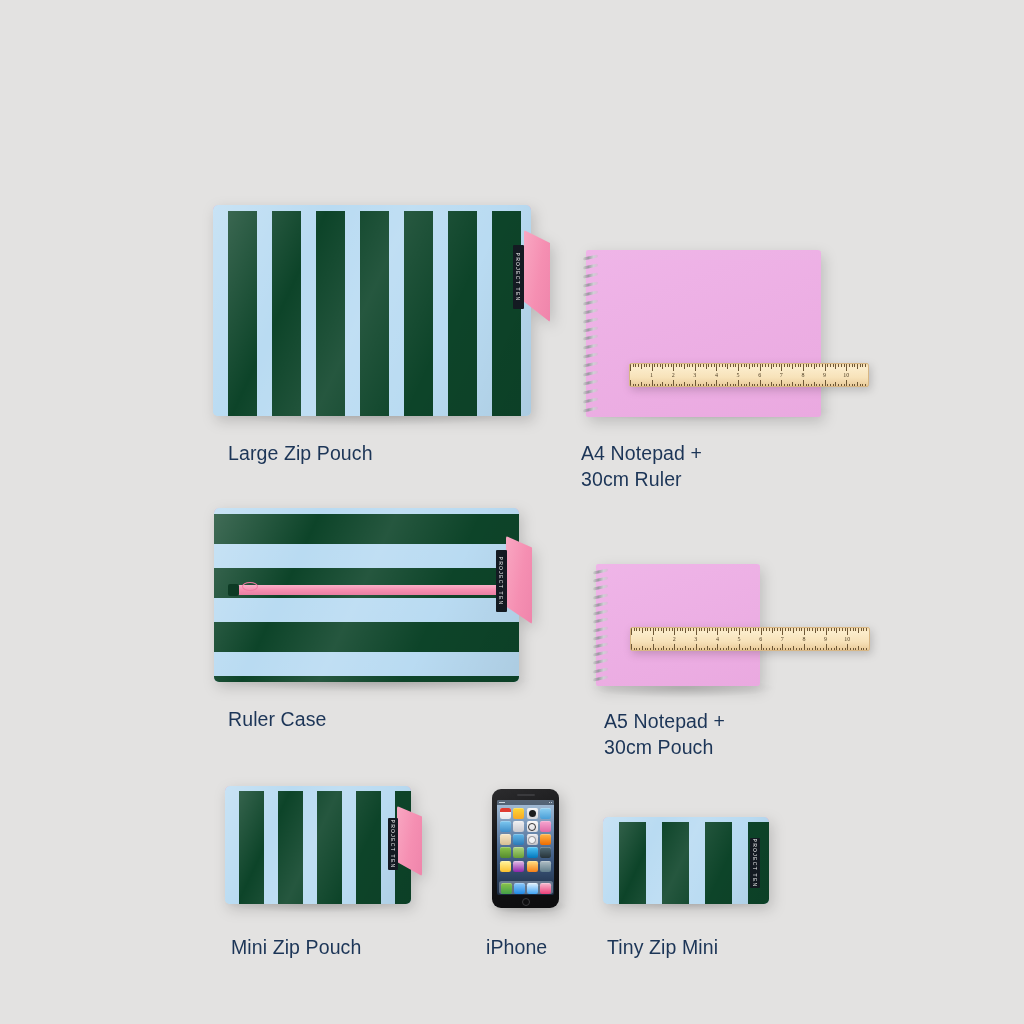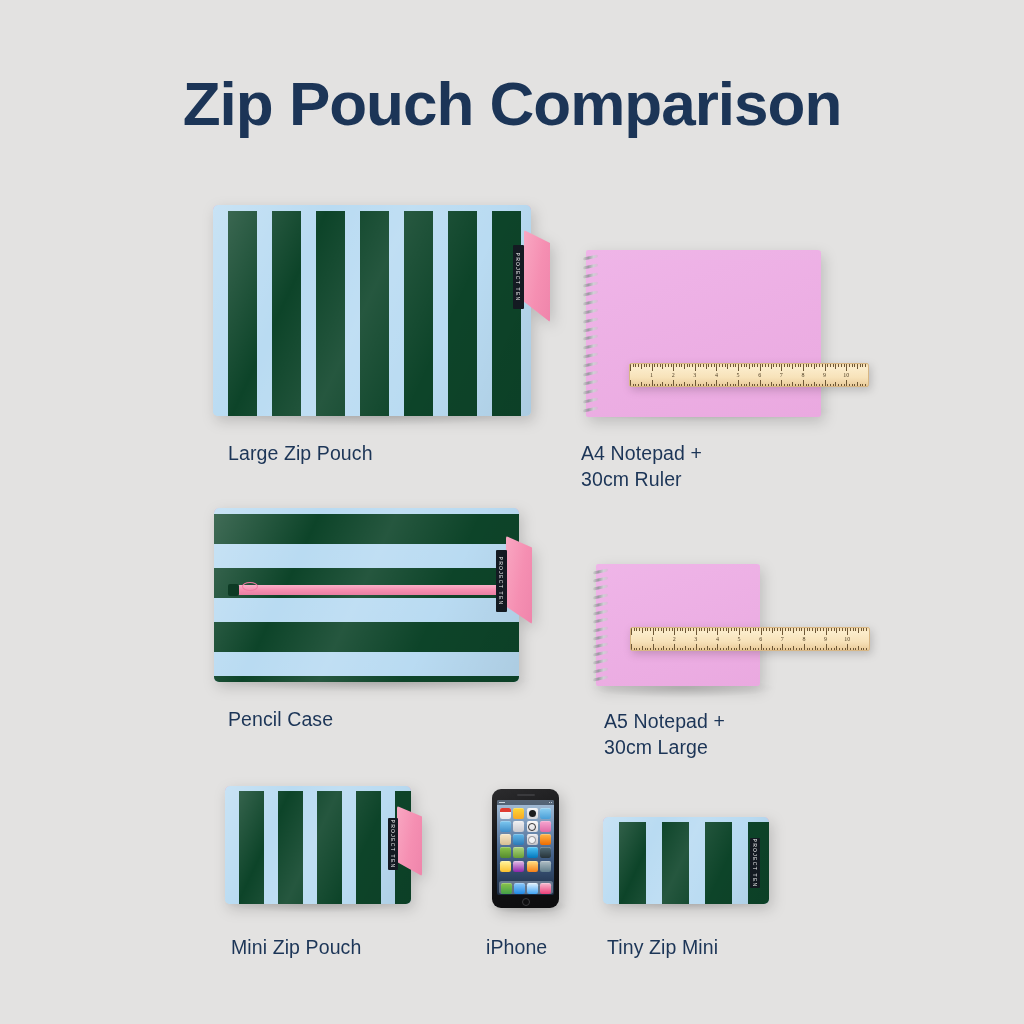--- a/index.html
+++ b/index.html
@@ -220,21 +220,20 @@
     border-radius: 50%;
     background: radial-gradient(ellipse at center, rgba(0,0,0,0.14), rgba(0,0,0,0) 70%);
     pointer-events: none;
   }
 </style>
 </head>
 <body>
 
 <div class="page">
 
-  <div class="title">Zip Pouch Comparison</div>
 
   <div class="ground" style="left:214px; top:400px; width:320px; height:26px;"></div>
 
   <div class="pouch" style="left:213px; top:205px; width:318px; height:211px;">
     <div class="zip-top" style="height:7px;"></div>
     <div class="pouch-body">
       <div class="stripes-v" style="background: repeating-linear-gradient(90deg,
                   #b9dbf2 0px, #b9dbf2 15px,
                   #0d4429 15px, #0d4429 44px);
                   top:6px;"></div>
@@ -487,21 +486,21 @@
       <div style="position:absolute; right:10px; top:76px; width:11px; height:12px; background:#0d3a24; border-radius:2px;"></div>
       <div style="position:absolute; left:28px; top:74px; width:16px; height:9px;
                   border:1.5px solid #f07ca3; border-radius:50%; background:transparent;"></div>
     </div>
     <div class="tab" style="left:292px; top:28px; width:26px; height:88px; clip-path: polygon(0 0, 100% 13%, 100% 100%, 0 80%);"></div>
     <div class="brand-label" style="left:282px; top:42px; width:11px; height:62px;">
       <span>PROJECT TEN</span>
     </div>
   </div>
 
-  <div class="caption" style="left:228px; top:706px;">Pencil Case</div>
+  <div class="caption" style="left:228px; top:706px;">Ruler Case</div>
 
   <div class="ground" style="left:588px; top:678px; width:190px; height:20px;"></div>
 
   <div class="notepad" style="left:596px; top:564px; width:164px; height:122px;">
     <div class="notepad-page"></div>
     <div class="spiral">
       <div class="coil"></div>
       <div class="coil"></div>
       <div class="coil"></div>
       <div class="coil"></div>
@@ -705,21 +704,21 @@
         <div class="rnum" style="left: 108.108px; top: 8px;">5</div>
         <div class="rnum" style="left: 129.73px; top: 8px;">6</div>
         <div class="rnum" style="left: 151.351px; top: 8px;">7</div>
         <div class="rnum" style="left: 172.973px; top: 8px;">8</div>
         <div class="rnum" style="left: 194.595px; top: 8px;">9</div>
         <div class="rnum" style="left: 216.216px; top: 8px;">10</div>
       </div>
   </div>
 
   <div class="caption" style="left:604px; top:708px;">A5 Notepad +
-30cm Large</div>
+30cm Pouch</div>
 
   <div class="ground" style="left:222px; top:893px; width:190px; height:20px;"></div>
 
   <div class="pouch" style="left:225px; top:786px; width:186px; height:118px;">
     <div class="zip-top" style="height:6px;"></div>
     <div class="pouch-body">
       <div class="stripes-v" style="background: repeating-linear-gradient(90deg,
                   #b9dbf2 0px, #b9dbf2 14px,
                   #0d4429 14px, #0d4429 39px);
                   top:5px;"></div>

